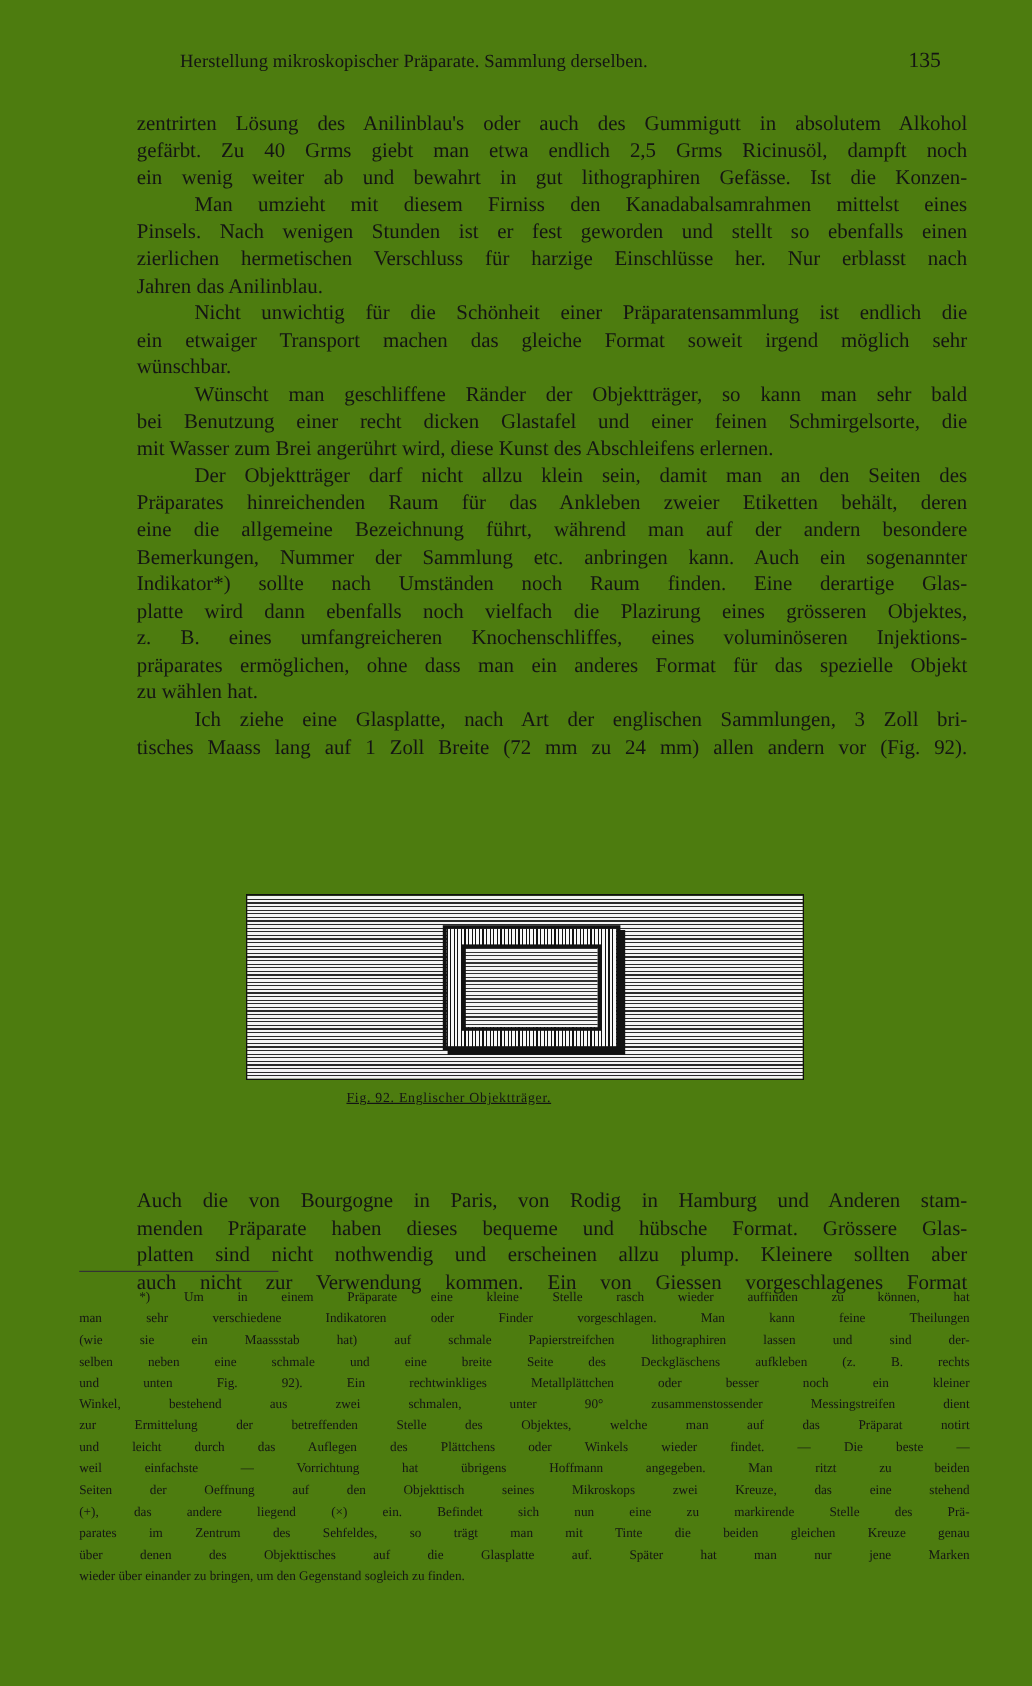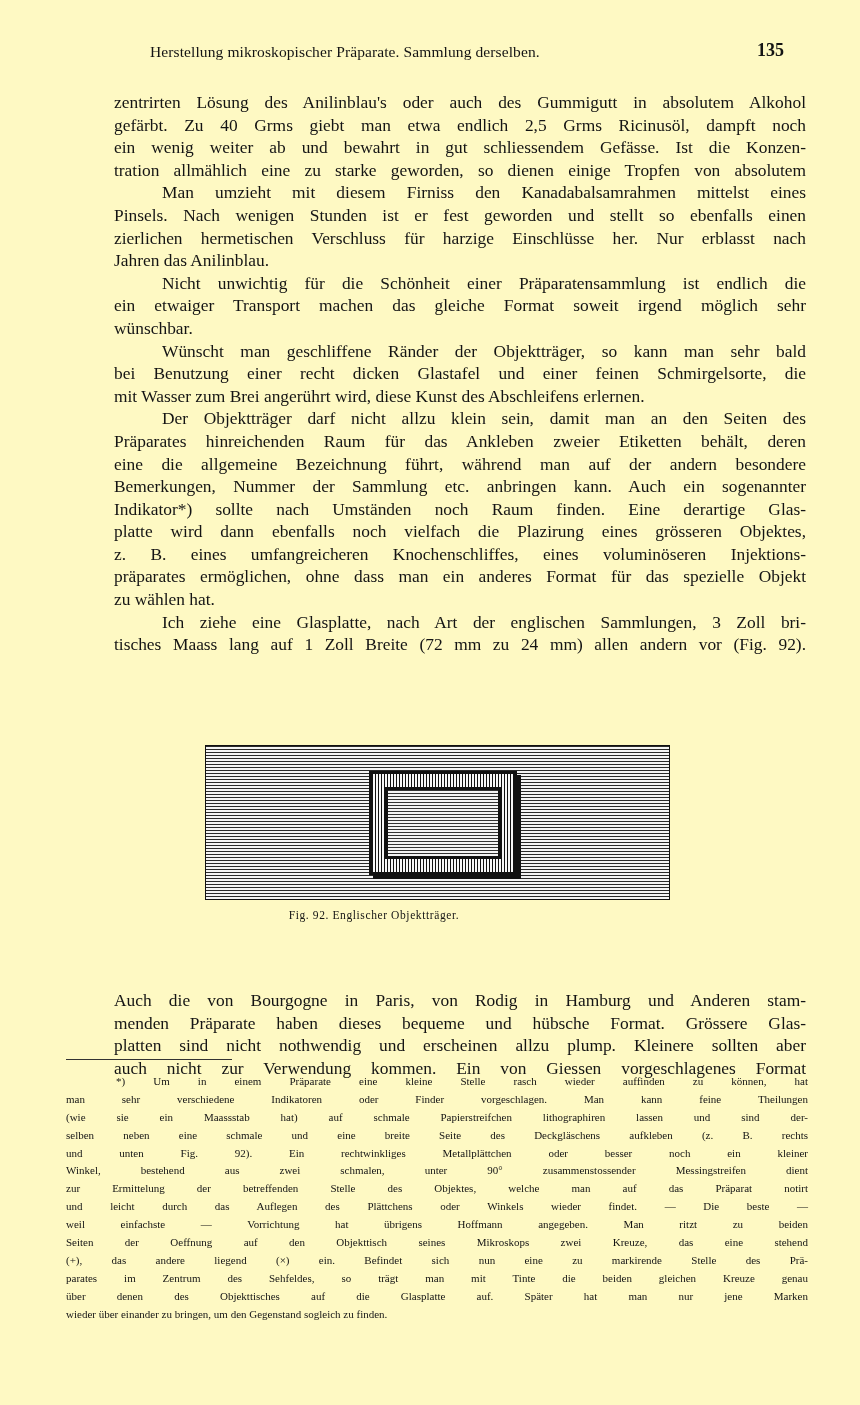--- a/index.html
+++ b/index.html
@@ -1,52 +1,51 @@
 <!DOCTYPE html>
 <html><head>
   <meta charset="utf-8">
   <style>
     html, body { margin: 0; padding: 0; background: #ffffff; }
     body { width: 860px; height: 1405px; position: relative; overflow: hidden;
       font-family: "Liberation Serif", "DejaVu Serif", serif; color: #141414; }
-    .page { position: absolute; left: 0; top: 0; width: 860px; height: 1405px; background: #fef9c3; }
+    .page { position: absolute; left: 0; top: 0; width: 860px; height: 1405px; background: #4d7c0f; }
     .running-head { position: absolute; top: 43px; left: 150px; font-size: 15.5px; letter-spacing: 0.1px; }
-    .page-number { position: absolute; top: 40px; left: 757px; font-size: 18px; font-weight: bold; }
+    .page-number { position: absolute; top: 40px; left: 757px; font-size: 18px; font-weight: normal; }
     .body-text { position: absolute; left: 66px; width: 740px; font-size: 17.4px; line-height: 22.6px; }
     .line { display: block; white-space: nowrap; text-align: justify; text-align-last: justify; height: 22.6px; margin-left: 48px; }
     .line.last { text-align-last: left; }
     .line.indent { padding-left: 48px; }
     .footnote-text { position: absolute; left: 66px; width: 742px; font-size: 11px; line-height: 17.9px; }
     .fline { display: block; white-space: nowrap; text-align: justify; text-align-last: justify; height: 17.9px; }
     .fline.last { text-align-last: left; }
     .fline.indent { padding-left: 50px; }
     .figure { position: absolute; left: 205px; top: 745px; width: 465px; height: 155px;
       border: 1.5px solid #111; box-sizing: border-box;
       background: repeating-linear-gradient(to bottom, #2a2a2a 0px, #2a2a2a 1px, #f4f4f4 1px, #f4f4f4 3px); }
     .slide-label { position: absolute; left: 163px; top: 25px; width: 142px; height: 98px;
       border: 3px solid #111; background: repeating-linear-gradient(to right, #111 0px, #111 1px, #f7f7f7 1px, #f7f7f7 3px);
       box-shadow: 4px 4px 0 #111; }
     .slide-window { position: absolute; left: 13px; top: 13px; right: 13px; bottom: 13px;
       border: 3px solid #111;
       background: repeating-linear-gradient(to bottom, #333 0px, #333 1px, #f4f4f4 1px, #f4f4f4 3px); }
-    .fig-caption { position: absolute; top: 909px; left: 0; width: 748px; text-align: center; font-size: 11.5px; letter-spacing: 0.6px; }
+    .fig-caption { position: absolute; top: 909px; left: 0; width: 748px; text-align: center; font-size: 11.5px; letter-spacing: 0.6px; text-decoration: underline; }
     .footnote-rule { position: absolute; left: 66px; top: 1059px; width: 166px; height: 0; border-top: 1px solid #333; }
   </style>
 </head>
 <body>
 
 <div class="page">
   <div class="running-head">Herstellung mikroskopischer Präparate. Sammlung derselben.</div>
   <div class="page-number">135</div>
 
   <div class="body-text" id="body-top" style="top:91px;">
       <span class="line">zentrirten Lösung des Anilinblau's oder auch des Gummigutt in absolutem Alkohol</span>
       <span class="line">gefärbt.  Zu 40 Grms giebt man etwa endlich 2,5 Grms Ricinusöl, dampft noch</span>
-      <span class="line">ein wenig weiter ab und bewahrt in gut schliessendem Gefässe.  Ist die Konzen-</span>
-      <span class="line">tration allmählich eine zu starke geworden, so dienen einige Tropfen von absolutem</span>
+      <span class="line">ein wenig weiter ab und bewahrt in gut lithographiren Gefässe.  Ist die Konzen-</span>
       <span class="line indent">Man umzieht mit diesem Firniss den Kanadabalsamrahmen mittelst eines</span>
       <span class="line">Pinsels.  Nach wenigen Stunden ist er fest geworden und stellt so ebenfalls einen</span>
       <span class="line">zierlichen hermetischen Verschluss für harzige Einschlüsse her.  Nur erblasst nach</span>
       <span class="line last">Jahren das Anilinblau.</span>
       <span class="line indent">Nicht unwichtig für die Schönheit einer Präparatensammlung ist endlich die</span>
       <span class="line">ein etwaiger Transport machen das gleiche Format soweit irgend möglich sehr</span>
       <span class="line last">wünschbar.</span>
       <span class="line indent">Wünscht man geschliffene Ränder der Objektträger, so kann man sehr bald</span>
       <span class="line">bei Benutzung einer recht dicken Glastafel und einer feinen Schmirgelsorte, die</span>
       <span class="line last">mit Wasser zum Brei angerührt wird, diese Kunst des Abschleifens erlernen.</span>

